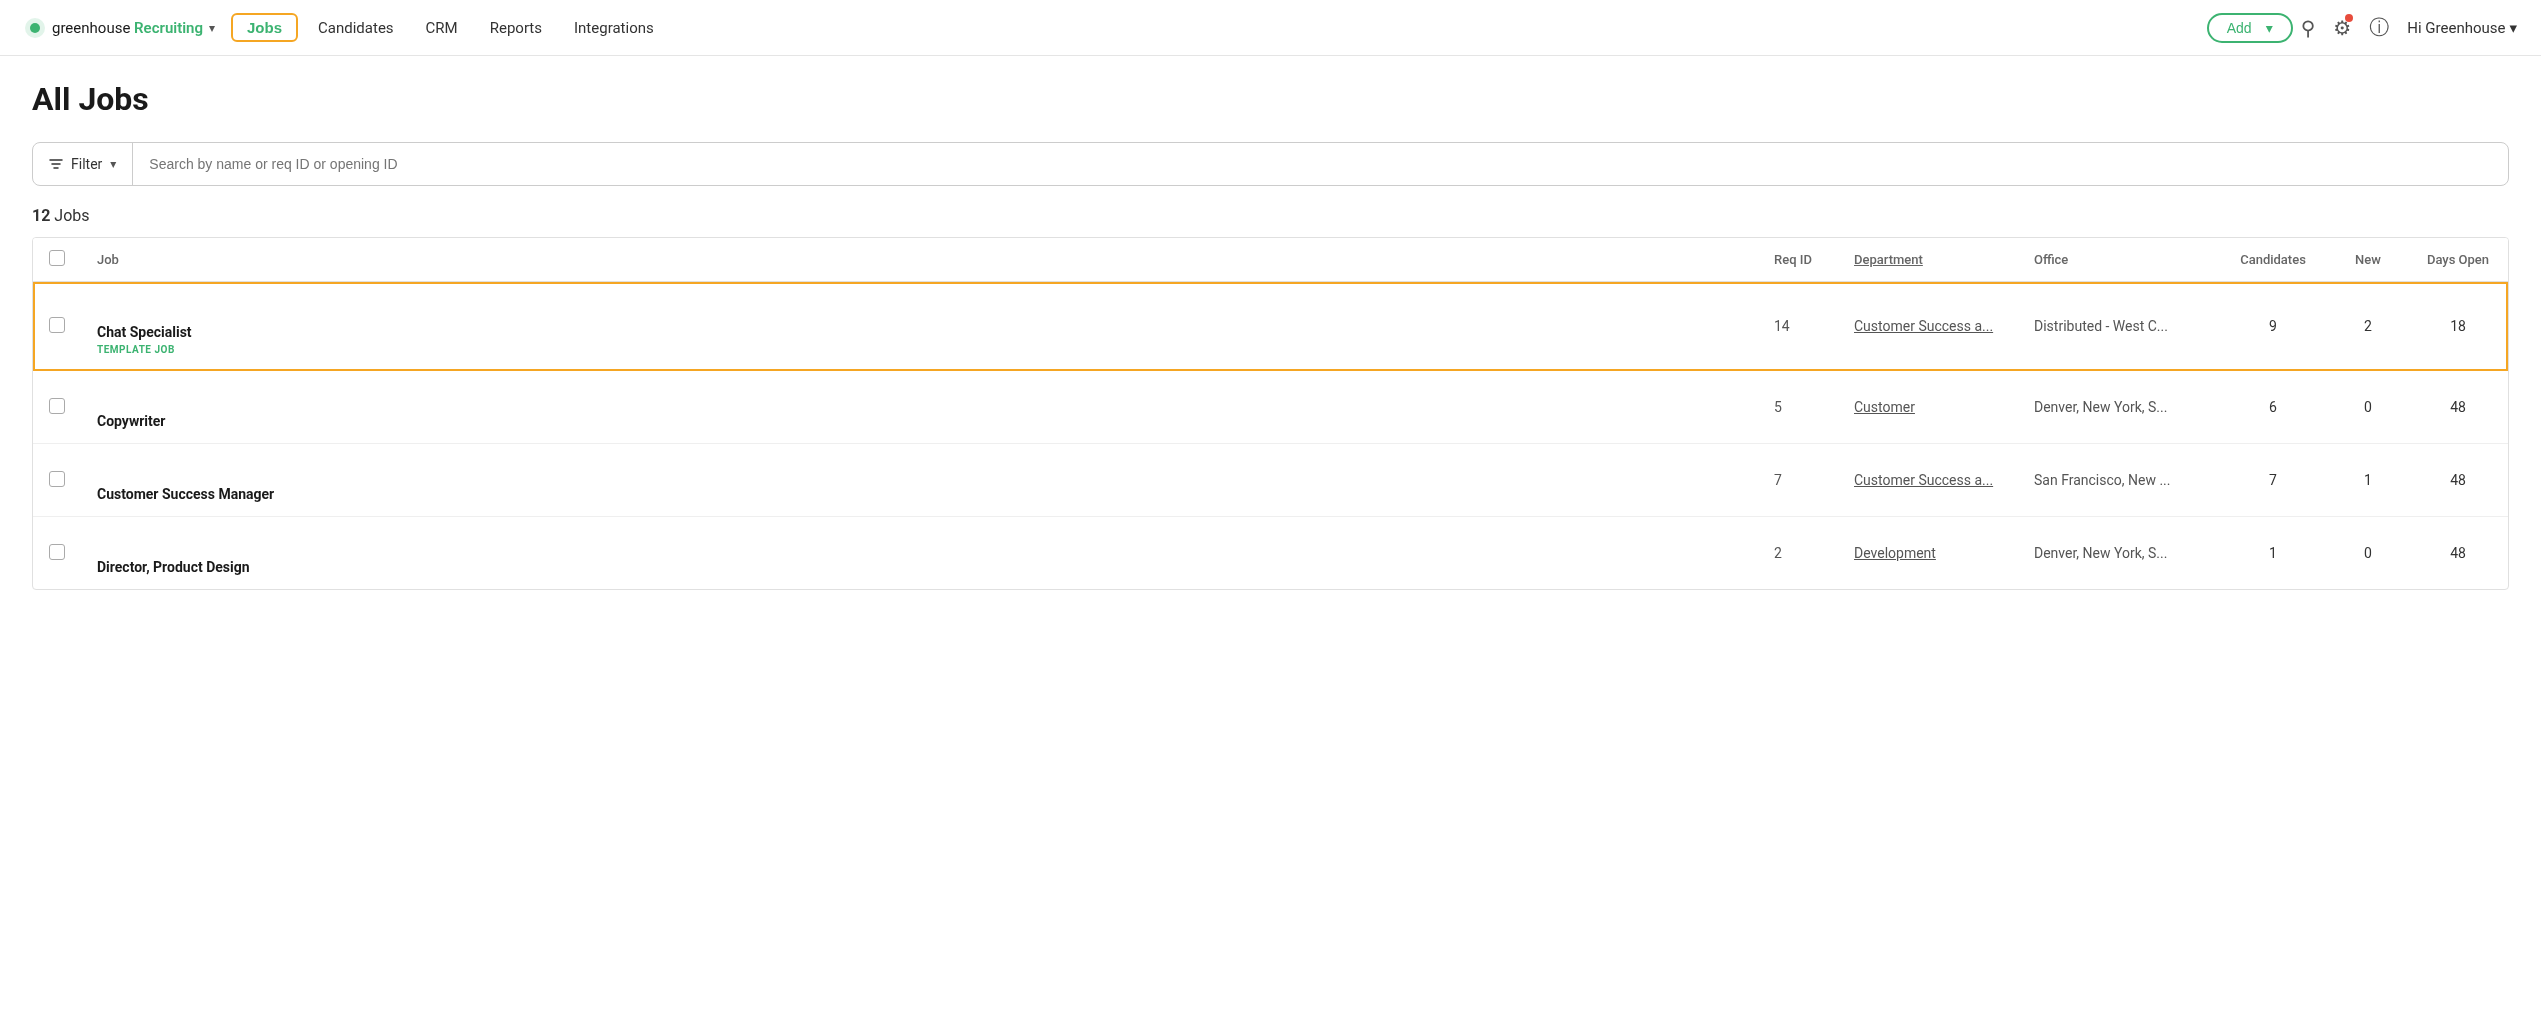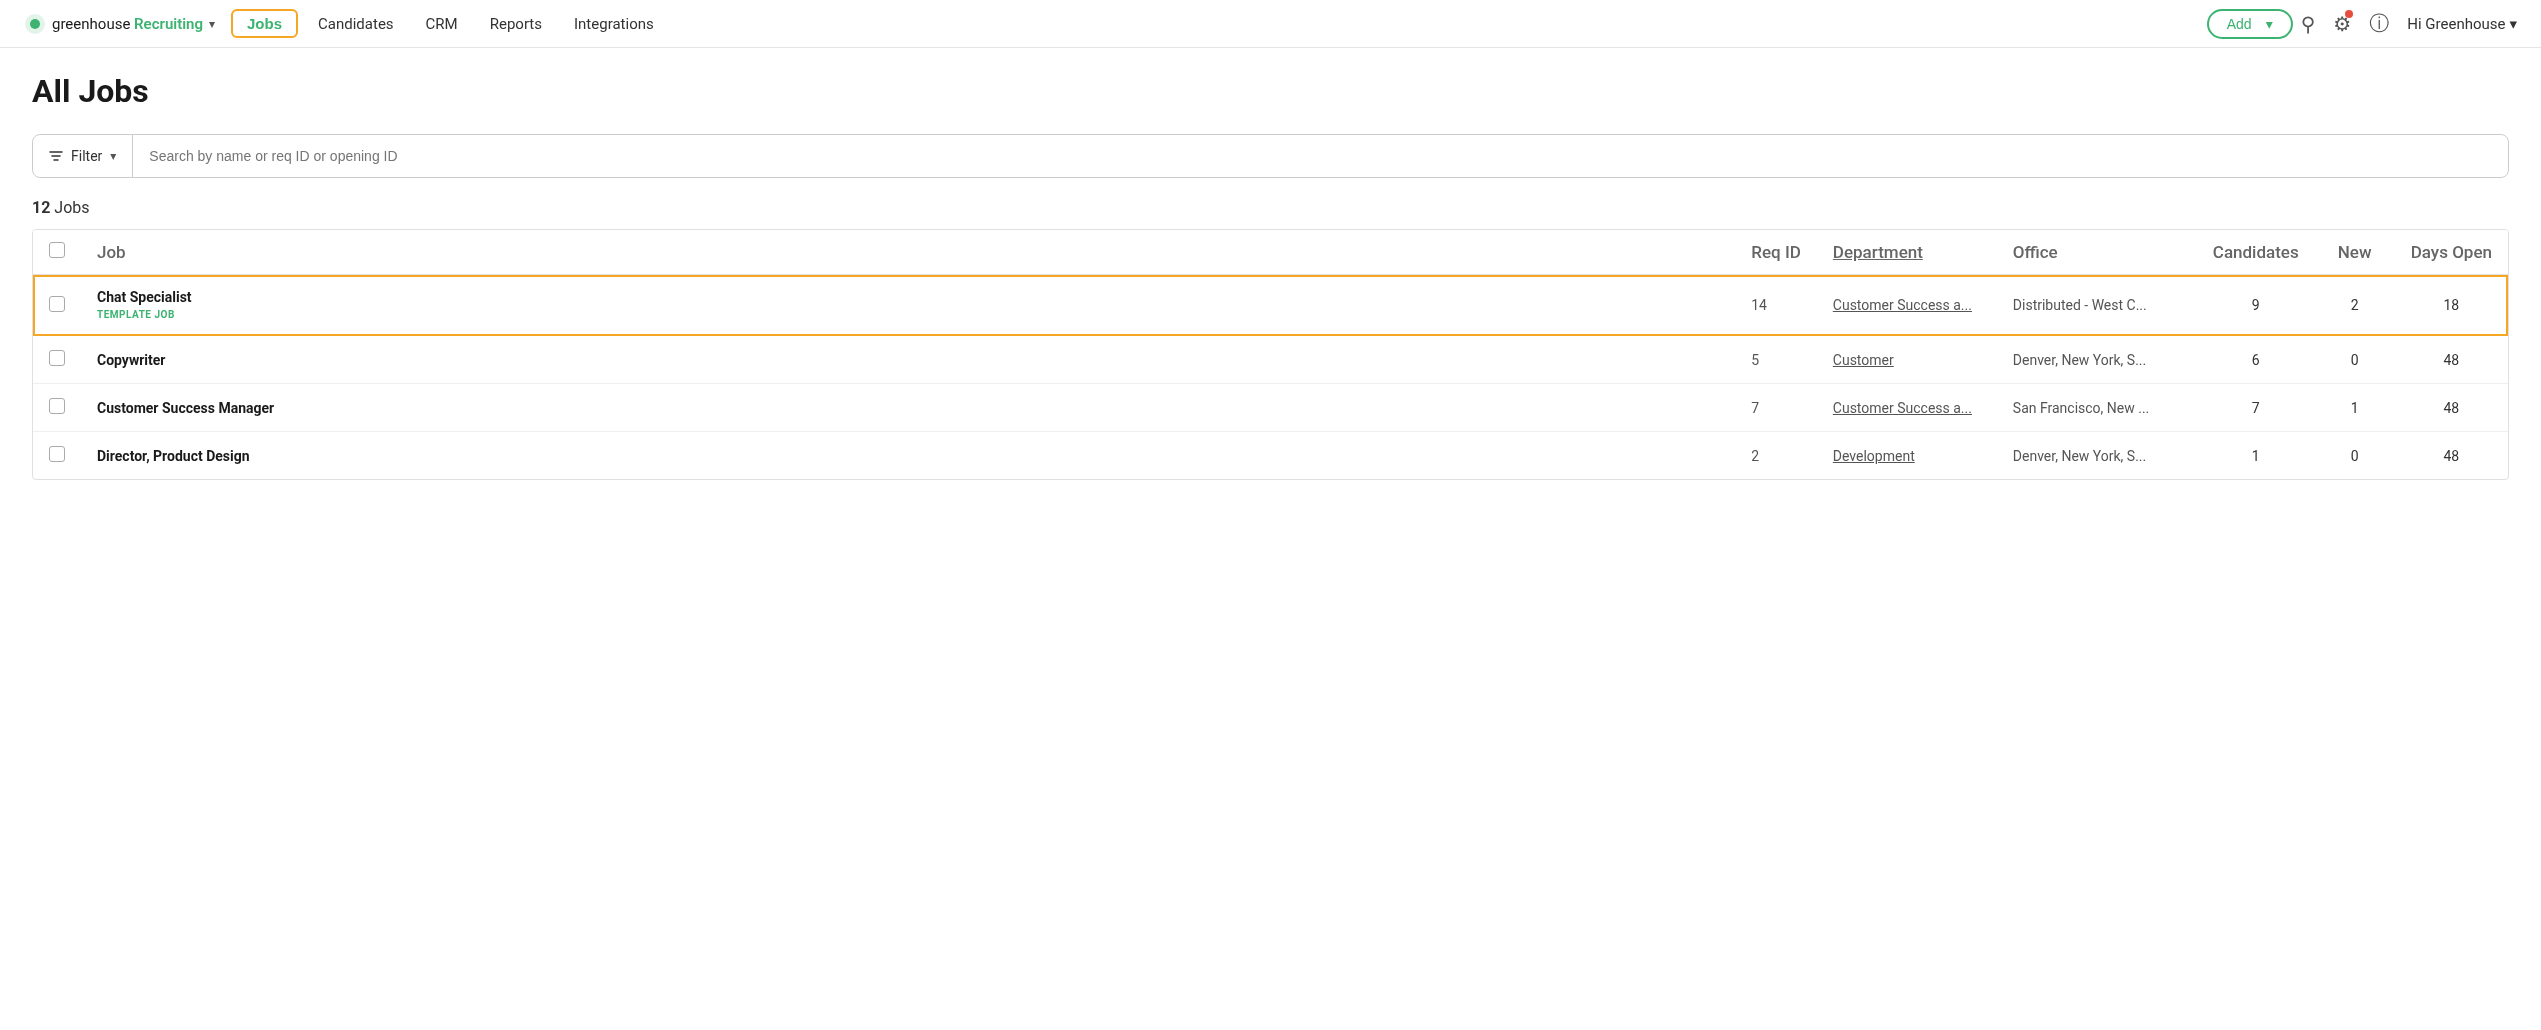--- a/index.html
+++ b/index.html
@@ -1,19 +1,19 @@
 <!DOCTYPE html>
 <html><head>
   <meta charset="utf-8">
   <style>
     * { box-sizing: border-box; margin: 0; padding: 0; }
     body { font-family: -apple-system, BlinkMacSystemFont, 'Segoe UI', Roboto, sans-serif; background: #fff; color: #1a1a1a; font-size: 14px; }
 
     
-    .nav { display: flex; align-items: center; height: 48px; padding: 0 24px; border-bottom: 1px solid #e5e5e5; gap: 8px; }
+    .nav { display: flex; align-items: center; height: 56px; padding: 0 24px; border-bottom: 1px solid #e5e5e5; gap: 8px; }
     .nav-logo { display: flex; align-items: center; gap: 6px; margin-right: 8px; }
     .nav-logo-text { font-size: 15px; color: #1a1a1a; font-weight: 400; }
     .nav-logo-text span { color: #3cb371; font-weight: 600; }
     .nav-jobs-btn { border: 2px solid #f5a623; border-radius: 6px; padding: 4px 14px; color: #3cb371; font-weight: 600; font-size: 15px; background: #fff; cursor: pointer; }
     .nav-link { color: #333; font-size: 15px; padding: 0 12px; cursor: pointer; text-decoration: none; font-weight: 400; }
     .nav-spacer { flex: 1; }
     .nav-add-btn { border: 2px solid #3cb371; border-radius: 20px; padding: 5px 18px; color: #3cb371; font-size: 14px; font-weight: 500; background: #fff; cursor: pointer; display: flex; align-items: center; gap: 14px; }
     .nav-icons { display: flex; align-items: center; gap: 18px; }
     .nav-icon { font-size: 20px; color: #555; cursor: pointer; }
     .nav-user { font-size: 15px; color: #333; cursor: pointer; display: flex; align-items: center; gap: 4px; }
@@ -30,21 +30,21 @@
     .filter-search { flex: 1; border: none; outline: none; padding: 0 16px; font-size: 14px; color: #aaa; background: transparent; }
 
     
     .job-count { font-size: 16px; font-weight: 400; color: #333; margin-bottom: 12px; }
     .job-count strong { font-weight: 700; }
 
     
     .table-wrap { border: 1px solid #e0e0e0; border-radius: 4px; overflow: hidden; }
     table { width: 100%; border-collapse: collapse; }
     thead tr { background: #fff; border-bottom: 1px solid #e0e0e0; }
-    thead th { padding: 12px 16px; text-align: left; font-size: 17px; font-weight: 500; color: #666; white-space: nowrap; }
+    thead th { padding: 12px 16px; text-align: left; font-size: 13px; font-weight: 500; color: #666; white-space: nowrap; }
     thead th.center { text-align: center; }
     tbody tr { border-bottom: 1px solid #efefef; }
     tbody tr:last-child { border-bottom: none; }
     tbody td { padding: 14px 16px; font-size: 14px; color: #333; vertical-align: middle; }
     tbody td.center { text-align: center; }
 
     
     .col-check { width: 44px; }
     .col-job { min-width: 300px; }
     .col-req { width: 80px; }
@@ -57,21 +57,21 @@
     
     .cb { width: 16px; height: 16px; border: 1.5px solid #aaa; border-radius: 3px; display: inline-block; background: #fff; cursor: pointer; }
 
     
     .row-highlight { outline: 2.5px solid #f5a623; outline-offset: -2px; }
     .row-highlight td { background: #fff; }
 
     
     .badge-template { display: inline-block; font-size: 10px; font-weight: 700; color: #3cb371; letter-spacing: 0.5px; margin-top: 4px; }
 
-    .job-name { font-weight: 700; font-size: 14px; color: #1a1a1a; }
+    .job-name { font-weight: 700; font-size: 14px; color: #1a1a1a; margin-top: 28px; }
     .req-id { color: #555; }
     .dept-text { color: #555; }
     .office-text { color: #555; }
 
     
     .gear-badge { position: relative; display: inline-block; }
     .gear-dot { position: absolute; top: -2px; right: -2px; width: 8px; height: 8px; background: #e74c3c; border-radius: 50%; }
   </style>
 </head>
 <body>

